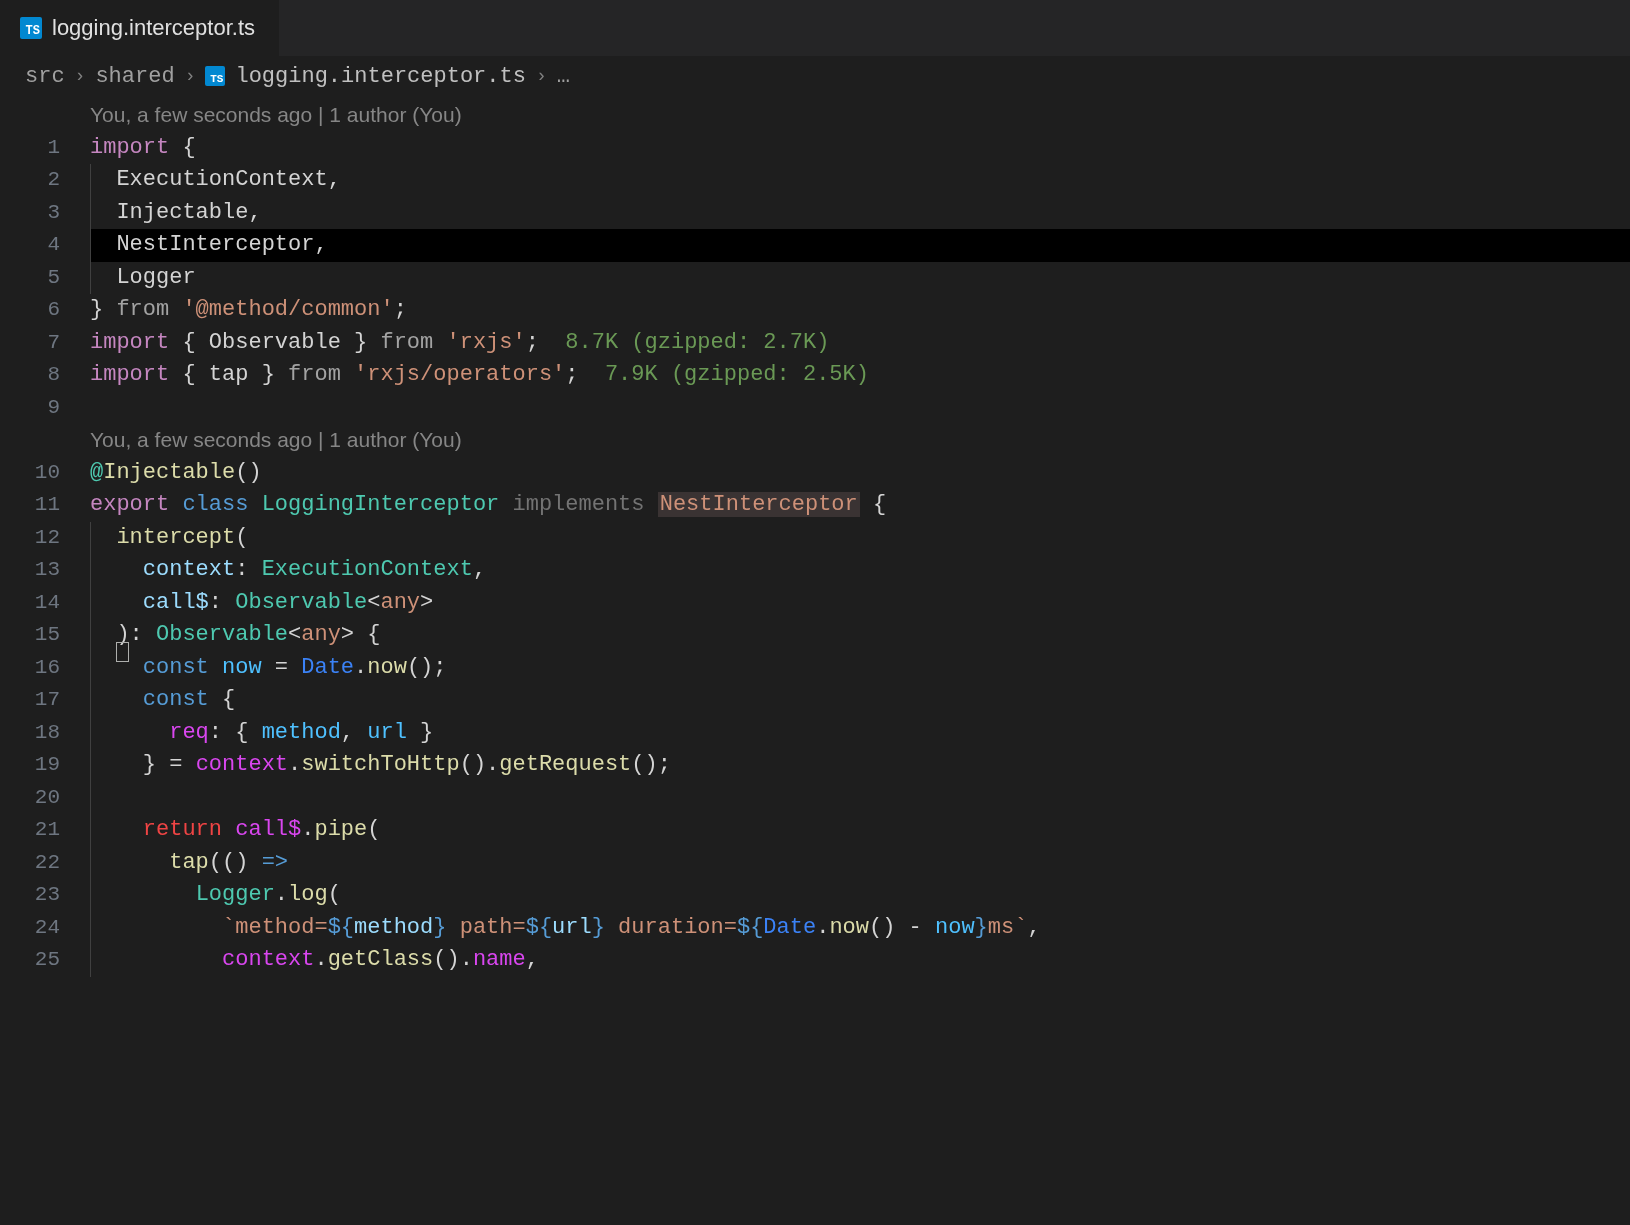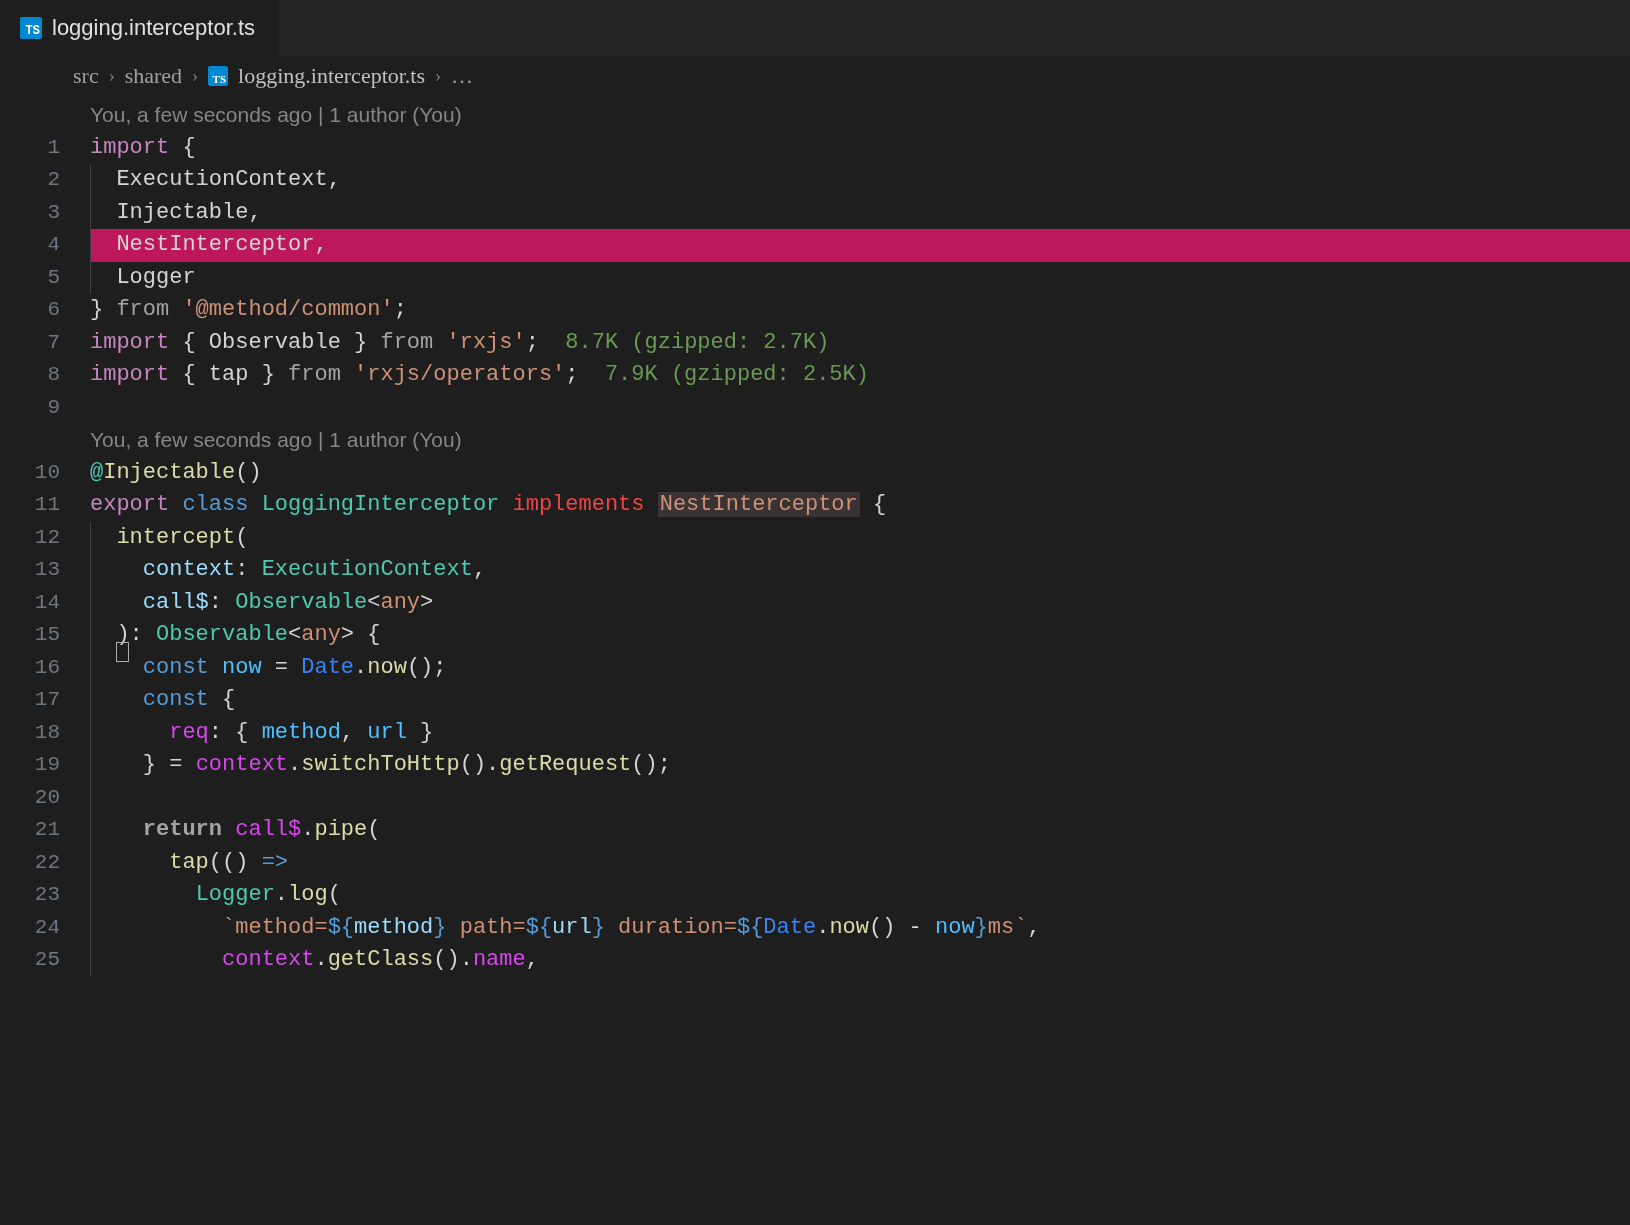--- a/index.html
+++ b/index.html
@@ -50,24 +50,23 @@
       font-family: -apple-system, 'Segoe UI', sans-serif;
       font-size: 22px;
     }
     .breadcrumb {
       background: #1e1e1e;
       height: 38px;
       display: flex;
       align-items: center;
       padding: 0 25px;
       gap: 10px;
-      font-family: Liberation Serif, serif;
+      font-family: Liberation Mono, monospace;
       font-size: 22px;
       color: #a0a0a0;
-      margin-left: 48px;
     }
     .breadcrumb .chevron {
       color: #808080;
       font-size: 18px;
     }
     .breadcrumb .ts-icon-small {
       width: 20px;
       height: 20px;
       background: #0288d1;
       color: #fff;
@@ -101,49 +100,49 @@
       flex: 1;
     }
     .line {
       height: 32.5px;
       line-height: 32.5px;
       white-space: pre;
       font-size: 22px;
       position: relative;
     }
     .line.highlight {
-      background: #be185d;
+      background: #000000;
     }
     .codelens {
       height: 32.5px;
       line-height: 32.5px;
       color: #868686;
       font-family: -apple-system, 'Segoe UI', sans-serif;
       font-size: 21px;
     }
     .kw-import { color: #c586c0; }
     .kw-from { color: #a3a3a3; margin-top: 20px; }
     .brace { color: #d4d4d4; }
     .ident { color: #d4d4d4; }
     .str { color: #ce9178; }
     .punct { color: #d4d4d4; }
     .size-hint { color: #6a9955; }
     .decorator { color: #dcdcaa; }
     .decorator-at { color: #4ec9b0; }
     .kw-export { color: #c586c0; }
     .kw-class { color: #569cd6; }
-    .kw-implements { color: #ef4444; font-family: Liberation Mono, monospace; }
+    .kw-implements { color: #737373; font-family: Liberation Mono, monospace; }
     .type { color: #4ec9b0; }
     .type-highlight { color: #ce9178; background: #3a3333; padding: 0 2px; }
     .fn { color: #dcdcaa; }
     .method { color: #dcdcaa; }
     .param { color: #9cdcfe; }
     .generic { color: #ce9178; }
     .kw-const { color: #569cd6; }
-    .kw-return { color: #a3a3a3; font-weight: bold; }
+    .kw-return { color: #ef4444; }
     .var { color: #d946ef; }
     .varconst { color: #4fc1ff; }
     .op { color: #d4d4d4; }
     .template { color: #ce9178; }
     .template-expr { color: #9cdcfe; }
     .date-now { color: #3b82f6; }
     .indent-guide {
       position: absolute;
       width: 1px;
       background: #404040;

